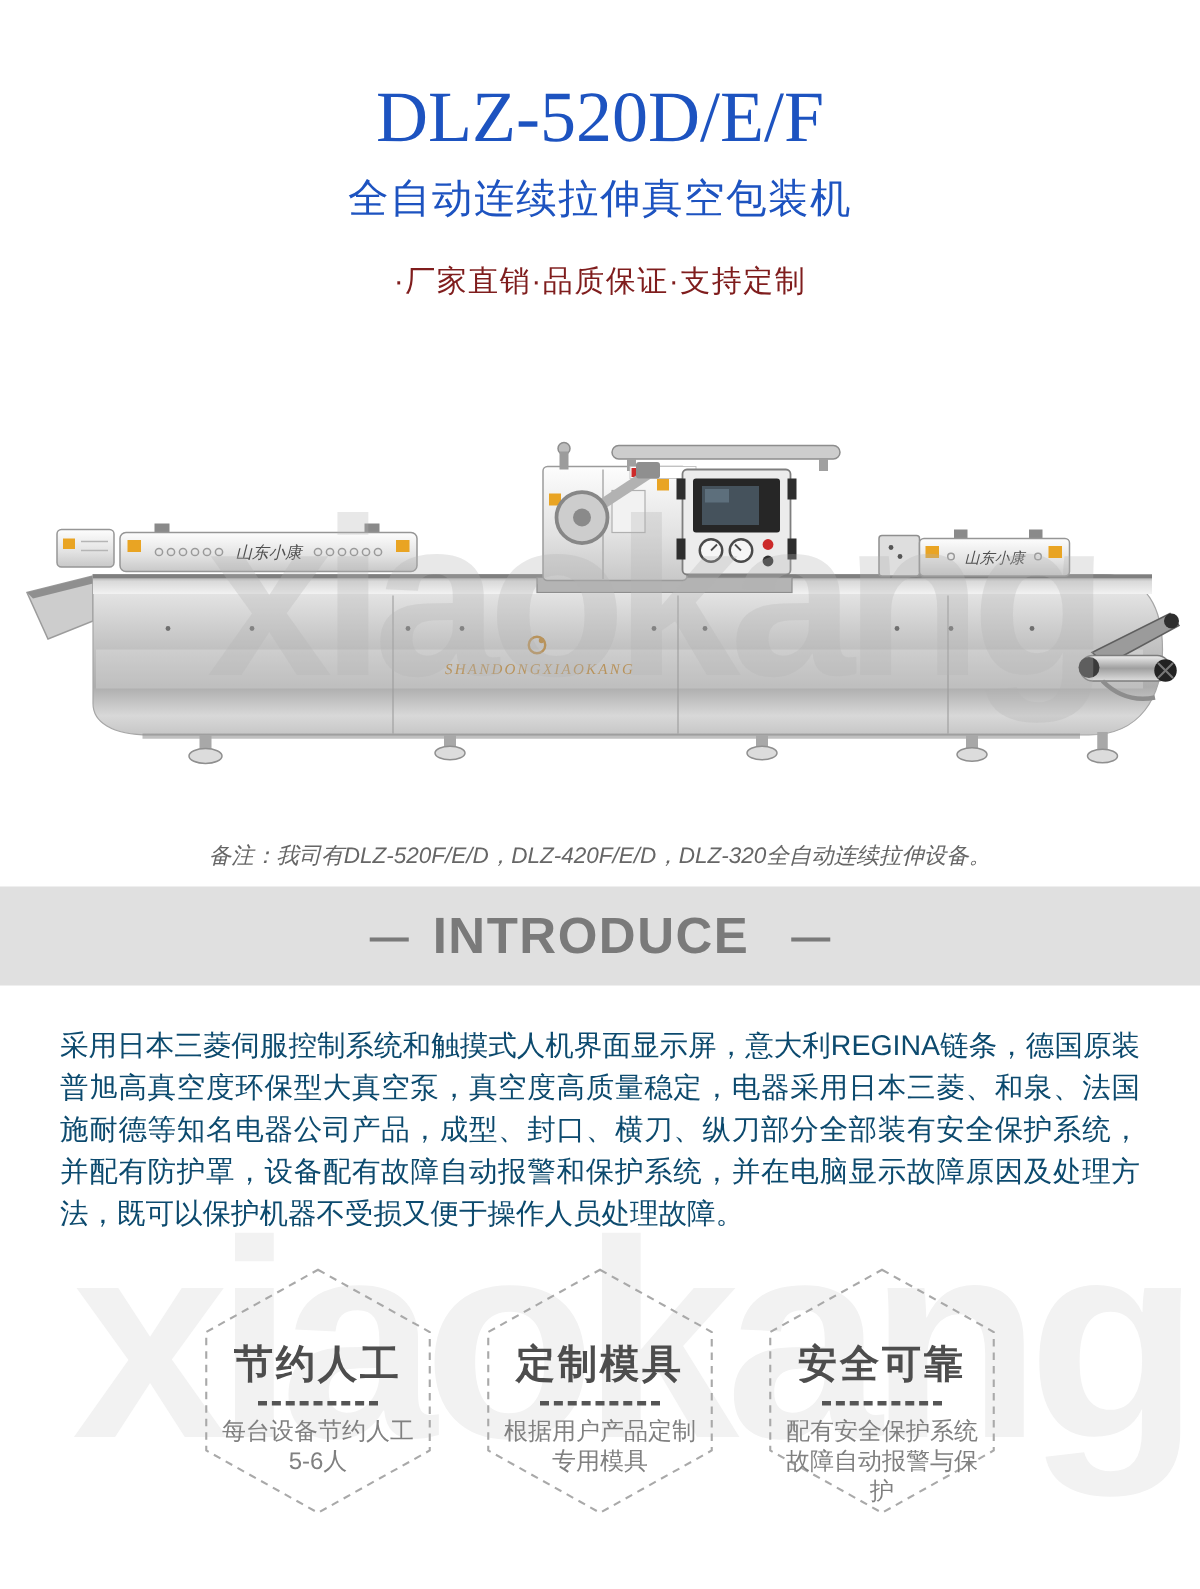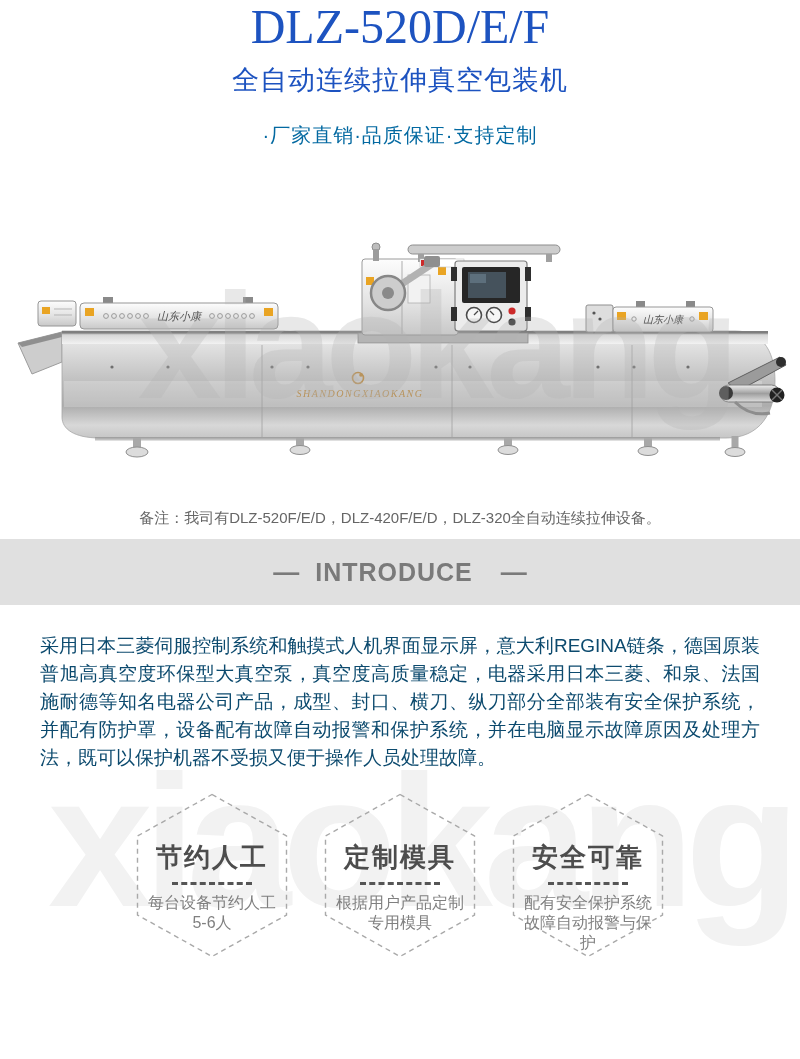--- a/index.html
+++ b/index.html
@@ -2,51 +2,51 @@
 <html><head>
 <meta charset="utf-8">
 <style>
   * { margin:0; padding:0; box-sizing:border-box; }
   html,body { background:#ffffff; }
   body {
     width:800px; height:1059px; overflow:hidden; position:relative;
     font-family:"Liberation Sans","DejaVu Sans",sans-serif;
   }
   
-  .header { text-align:center; }
+  .header { padding-top:52px; text-align:center; }
   .title-model {
     font-family:"Liberation Serif","DejaVu Serif",serif;
     font-size:48px; line-height:54px; font-weight:400; color:#1d53c0;
   }
   .title-name {
     font-family:"Liberation Serif","DejaVu Serif",serif;
     font-size:27px; line-height:52px; font-weight:400; color:#1d53c0;
     letter-spacing:1px;
   }
   .tagline {
-    margin-top:16px; font-size:20px; color:#0369a1; letter-spacing:1px;
+    margin-top:16px; font-size:20px; color:#7f1d1d; letter-spacing:1px;
   }
   
   .product-section { position:relative; margin-top:82px; height:270px;text-align:center; }
   .product-section svg.machine { display:block; }
   .wm-machine {
     position:absolute; top:40px; left:138px; pointer-events:none;
     font-size:150px; line-height:150px; font-weight:bold; letter-spacing:-7px;
     color:rgba(178,178,178,0.30); white-space:nowrap; z-index:3;
   }
   
-  .note { margin-top:8px; text-align:center; font-size:15px; color:#666666; }
+  .note { margin-top:8px; text-align:center; font-size:15px; color:#666666;font-style:italic; }
   
   .band {
     margin-top:11px; height:66px; background:#e0e0e0;
     display:flex; align-items:center; justify-content:center;
     color:#7a7a7a;
   }
   .band .dash { font-size:26px; font-weight:bold; margin:0 16px; }
-  .band .en { font-size:25px; font-weight:bold; letter-spacing:1px; margin-right:12px; }
+  .band .en { font-size:34px; font-weight:bold; letter-spacing:1px; margin-right:12px; }
   .band .zh { font-size:26px; font-weight:bold; letter-spacing:2px; }
   
   .intro {
     margin:27px 40px 0 40px; font-size:19px; line-height:28px;
     color:#0c4a6e; text-align:justify;
   }
   
   .features-section { position:relative; margin-top:21px; height:206px; }
   .wm-footer {
     position:absolute; top:-46px; left:48px; pointer-events:none;

